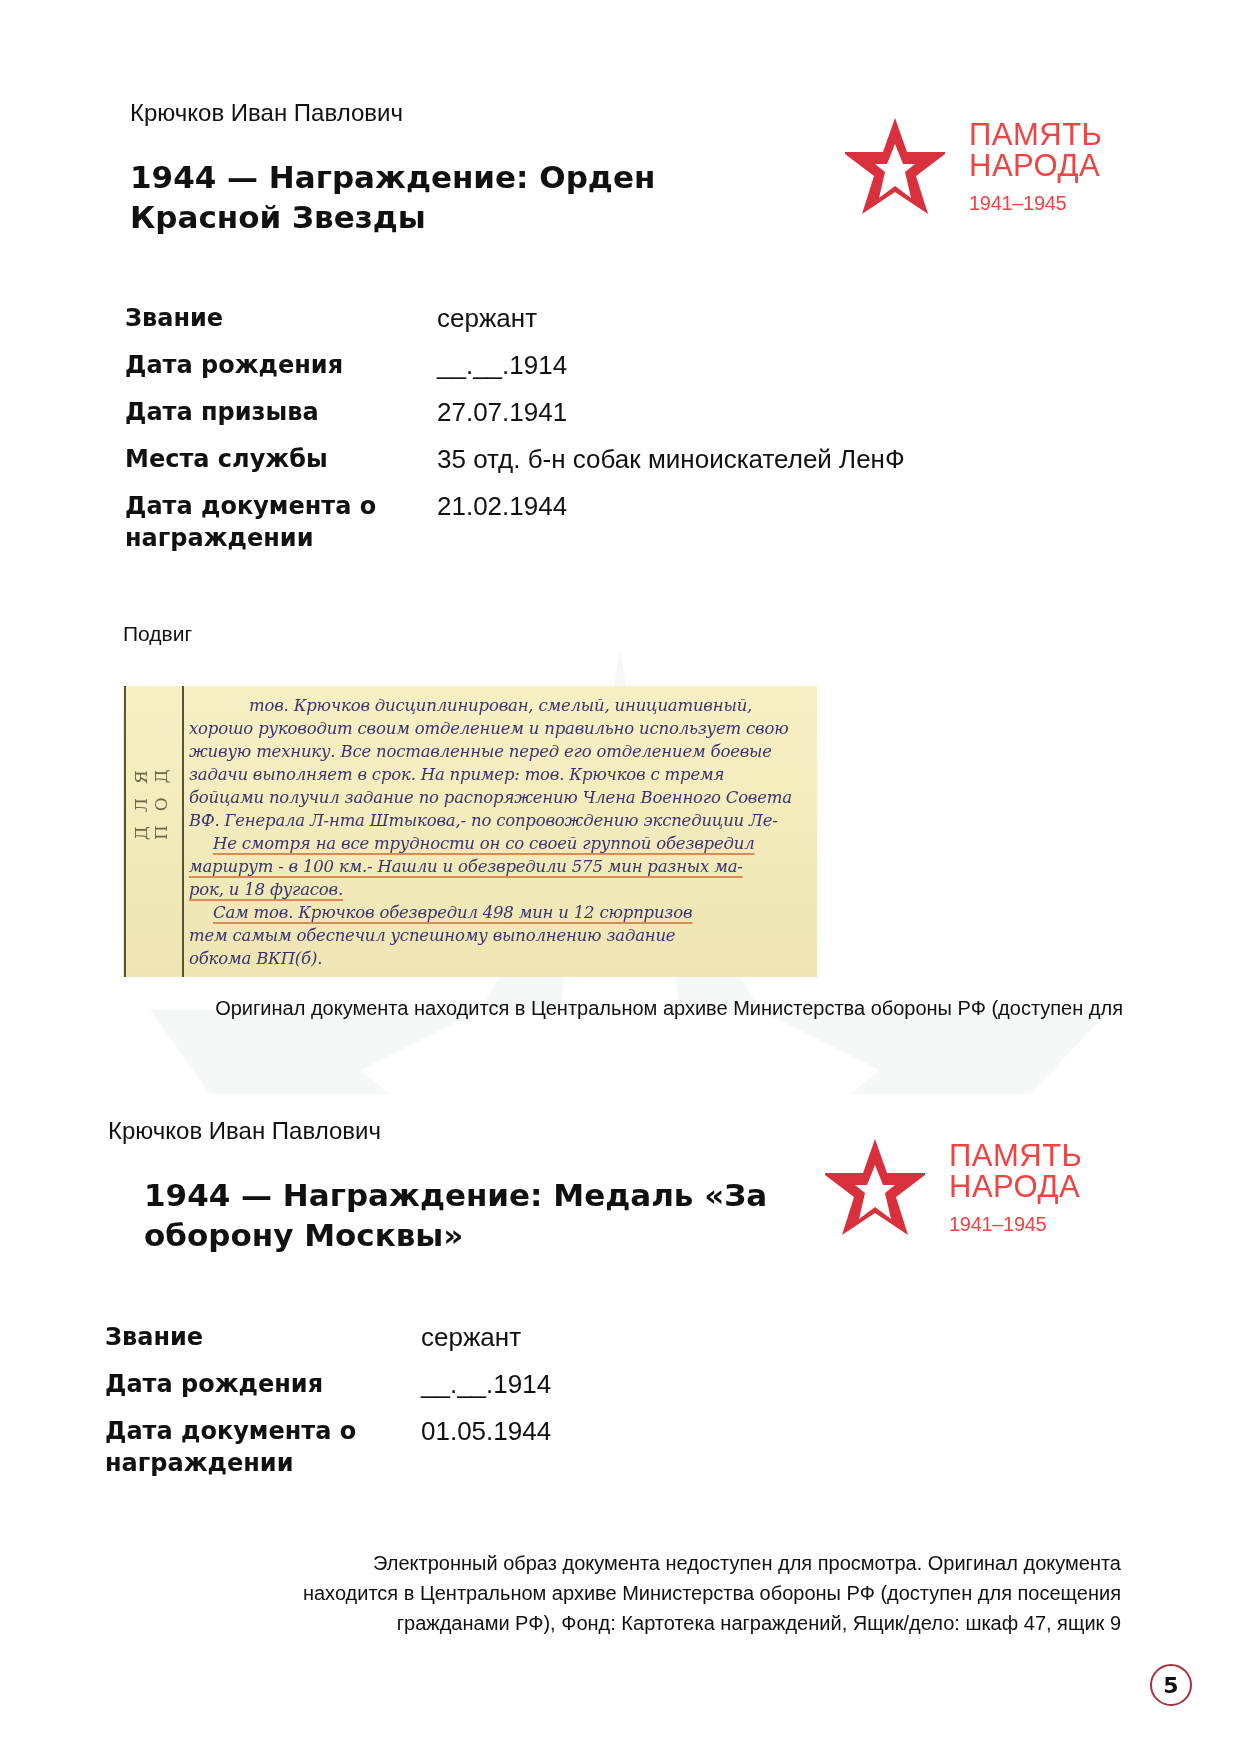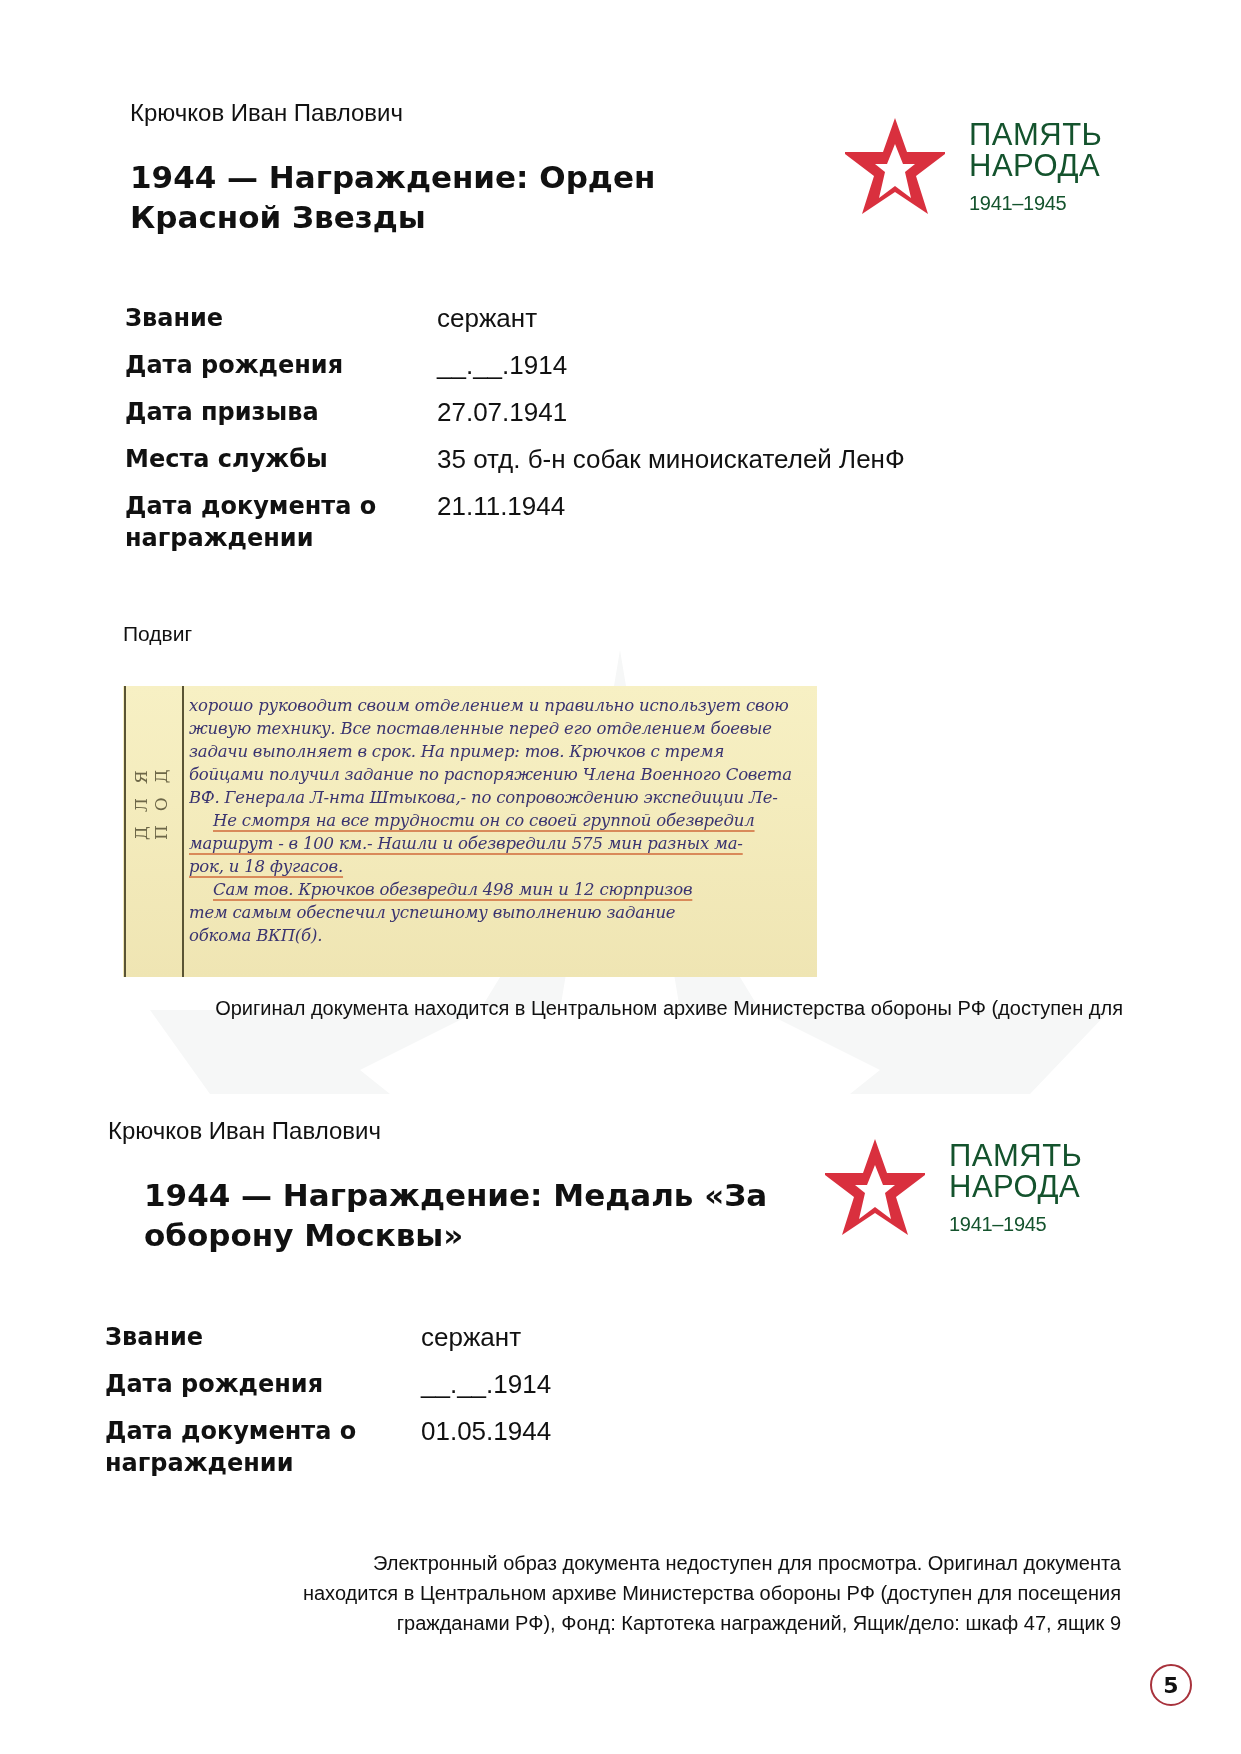--- a/index.html
+++ b/index.html
@@ -17,21 +17,21 @@
 
   .fields { position: absolute; }
   .field-row { display: flex; align-items: flex-start; }
   .field-label { font-family: "DejaVu Sans", sans-serif; font-weight: bold; font-size: 24px; line-height: 32px; width: 312px; flex: none; }
   .field-value { font-family: "Liberation Sans", sans-serif; font-size: 26px; line-height: 32px; white-space: nowrap; }
 
   .section-label { font-family: "Liberation Sans", sans-serif; font-size: 21px; }
   .caption { font-family: "Liberation Sans", sans-serif; font-size: 20px; line-height: 30px; text-align: right; }
 
   .logo { position: absolute; display: flex; align-items: center; }
-  .logo-text { margin-left: 24px; color: #14532d; font-family: "Liberation Sans", sans-serif; line-height: 1; }
+  .logo-text { margin-left: 24px; color: #ef4444; font-family: "Liberation Sans", sans-serif; line-height: 1; }
   .logo-line { font-size: 31px; letter-spacing: 0.5px; display: block; line-height: 31px; }
   .logo-years { font-size: 20px; display: block; margin-top: 12px; letter-spacing: -0.3px; }
 
   .doc-image {
     position: absolute; left: 123px; top: 686px; width: 694px; height: 291px;
     background: linear-gradient(180deg, #f7f0c4 0%, #f4ecbd 40%, #efe5b3 100%);
     overflow: hidden;
   }
   .doc-margin-line { position: absolute; top: 0; bottom: 0; width: 2px; background: #5a5434; }
   .doc-margin-text {
@@ -96,31 +96,32 @@
   </div>
   <div class="field-row" style="height:47px;">
     <div class="field-label">Места службы</div>
     <div class="field-value">35 отд. б-н собак миноискателей ЛенФ</div>
   </div>
   <div class="field-row" style="height:80px;">
     <div class="field-label">
       <div>Дата документа о</div>
       <div>награждении</div>
     </div>
-    <div class="field-value">21.11.1944</div>
+    <div class="field-value">21.02.1944</div>
   </div>
 </div>
 
 <div class="abs section-label" style="left:123px; top:622px;">Подвиг</div>
 
 <div class="doc-image">
   <div class="doc-margin-line" style="left:1px;"></div>
   <div class="doc-margin-line" style="left:59px;"></div>
   <div class="doc-margin-text">ДЛЯ ПОД</div>
   <div class="doc-lines">
+    <div class="doc-line indent">тов. Крючков дисциплинирован, смелый, инициативный,</div>
     <div class="doc-line">хорошо руководит своим отделением и правильно использует свою</div>
     <div class="doc-line">живую технику. Все поставленные перед его отделением боевые</div>
     <div class="doc-line">задачи выполняет в срок. На пример: тов. Крючков с тремя</div>
     <div class="doc-line">бойцами получил задание по распоряжению Члена Военного Совета</div>
     <div class="doc-line">ВФ. Генерала Л-нта Штыкова,- по сопровождению экспедиции Ле-</div>
     <div class="doc-line u indent2">Не смотря на все трудности он со своей группой обезвредил</div>
     <div class="doc-line u">маршрут - в 100 км.- Нашли и обезвредили 575 мин разных ма-</div>
     <div class="doc-line u">рок, и 18 фугасов.</div>
     <div class="doc-line u indent2">Сам тов. Крючков обезвредил 498 мин и 12 сюрпризов</div>
     <div class="doc-line">тем самым обеспечил успешному выполнению задание</div>

